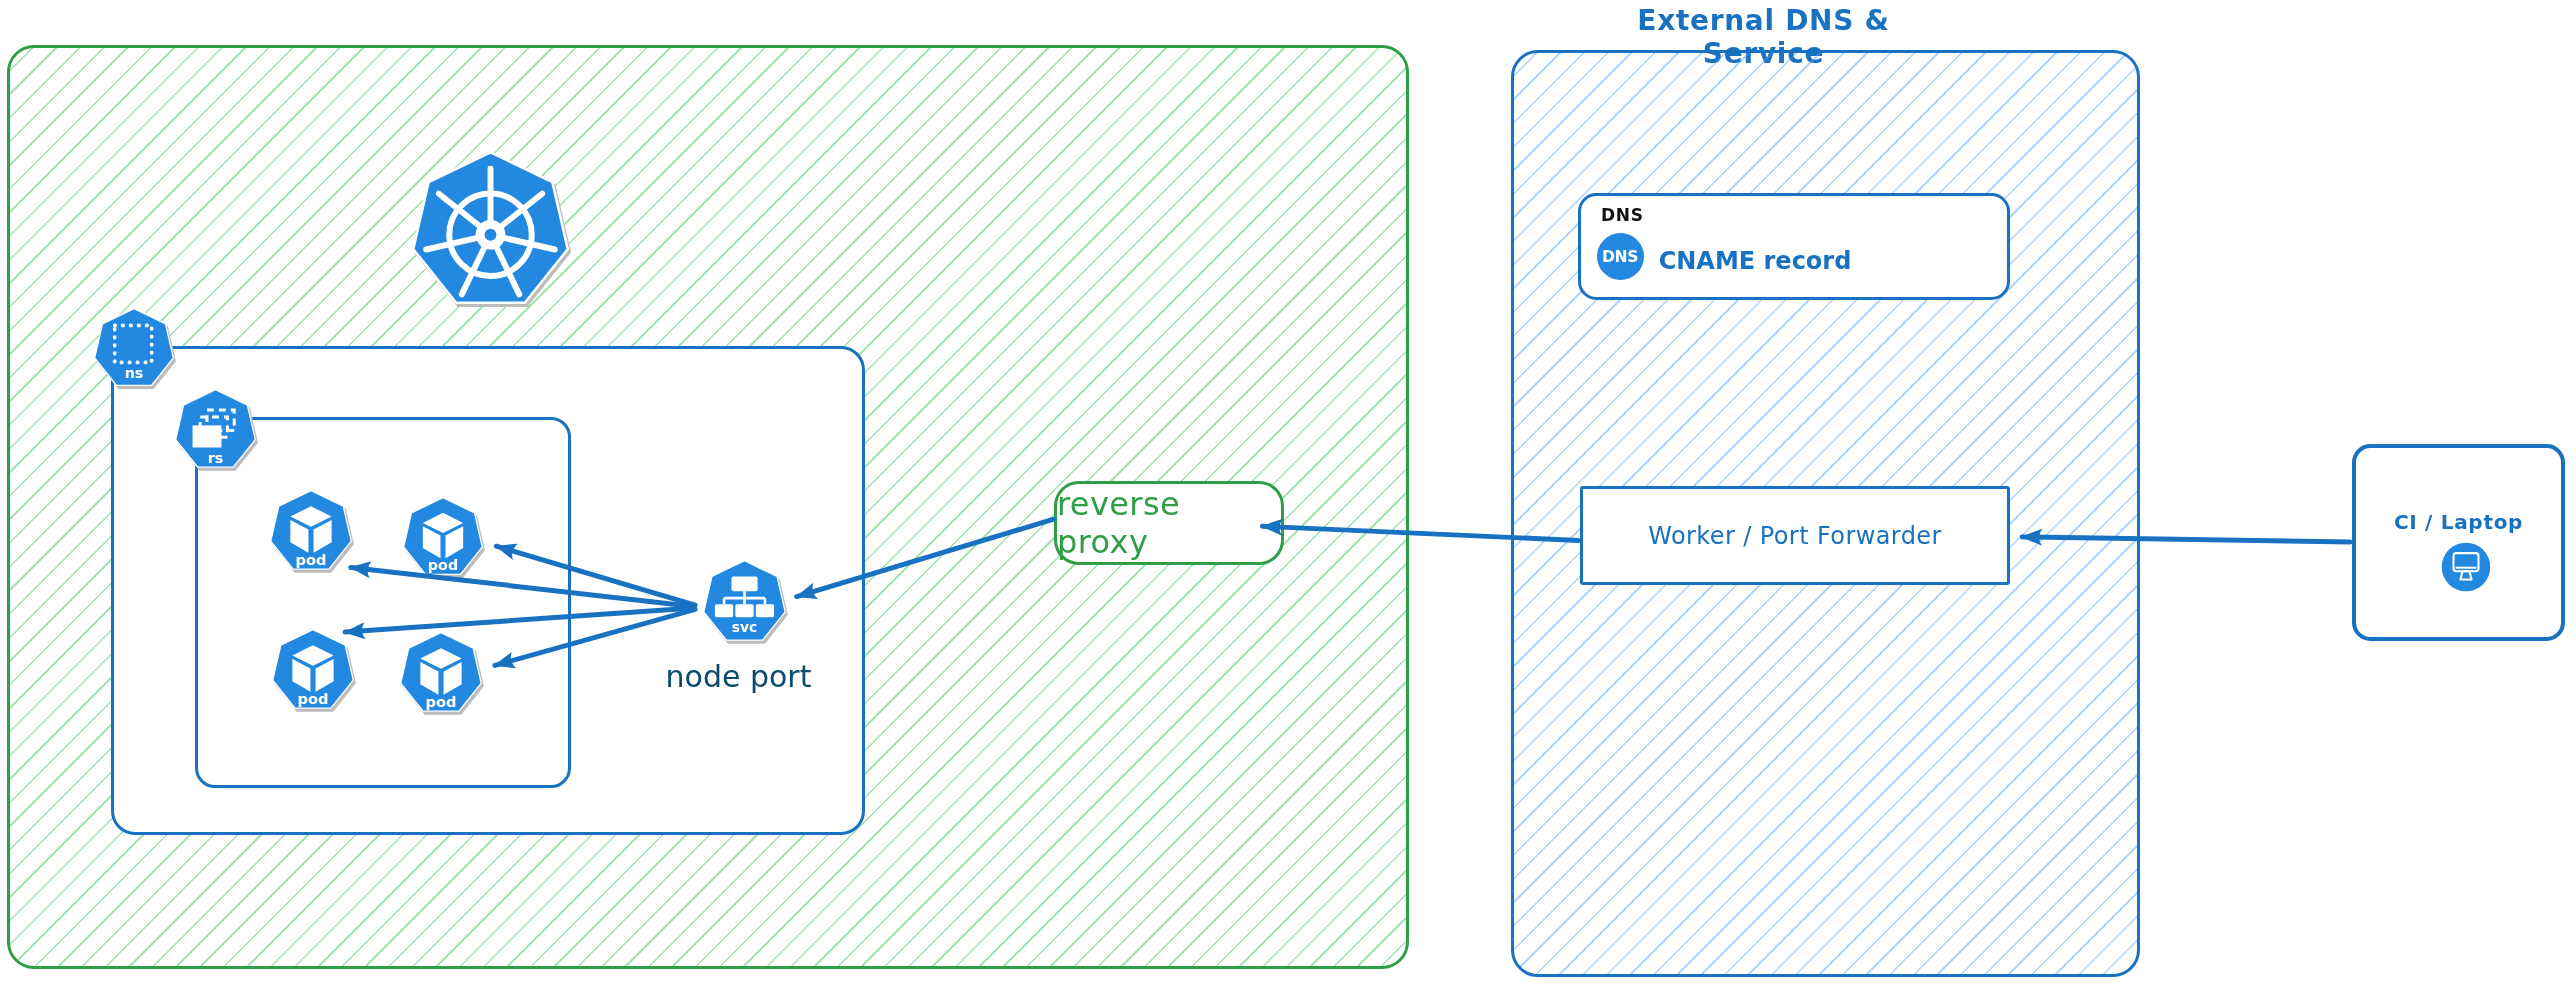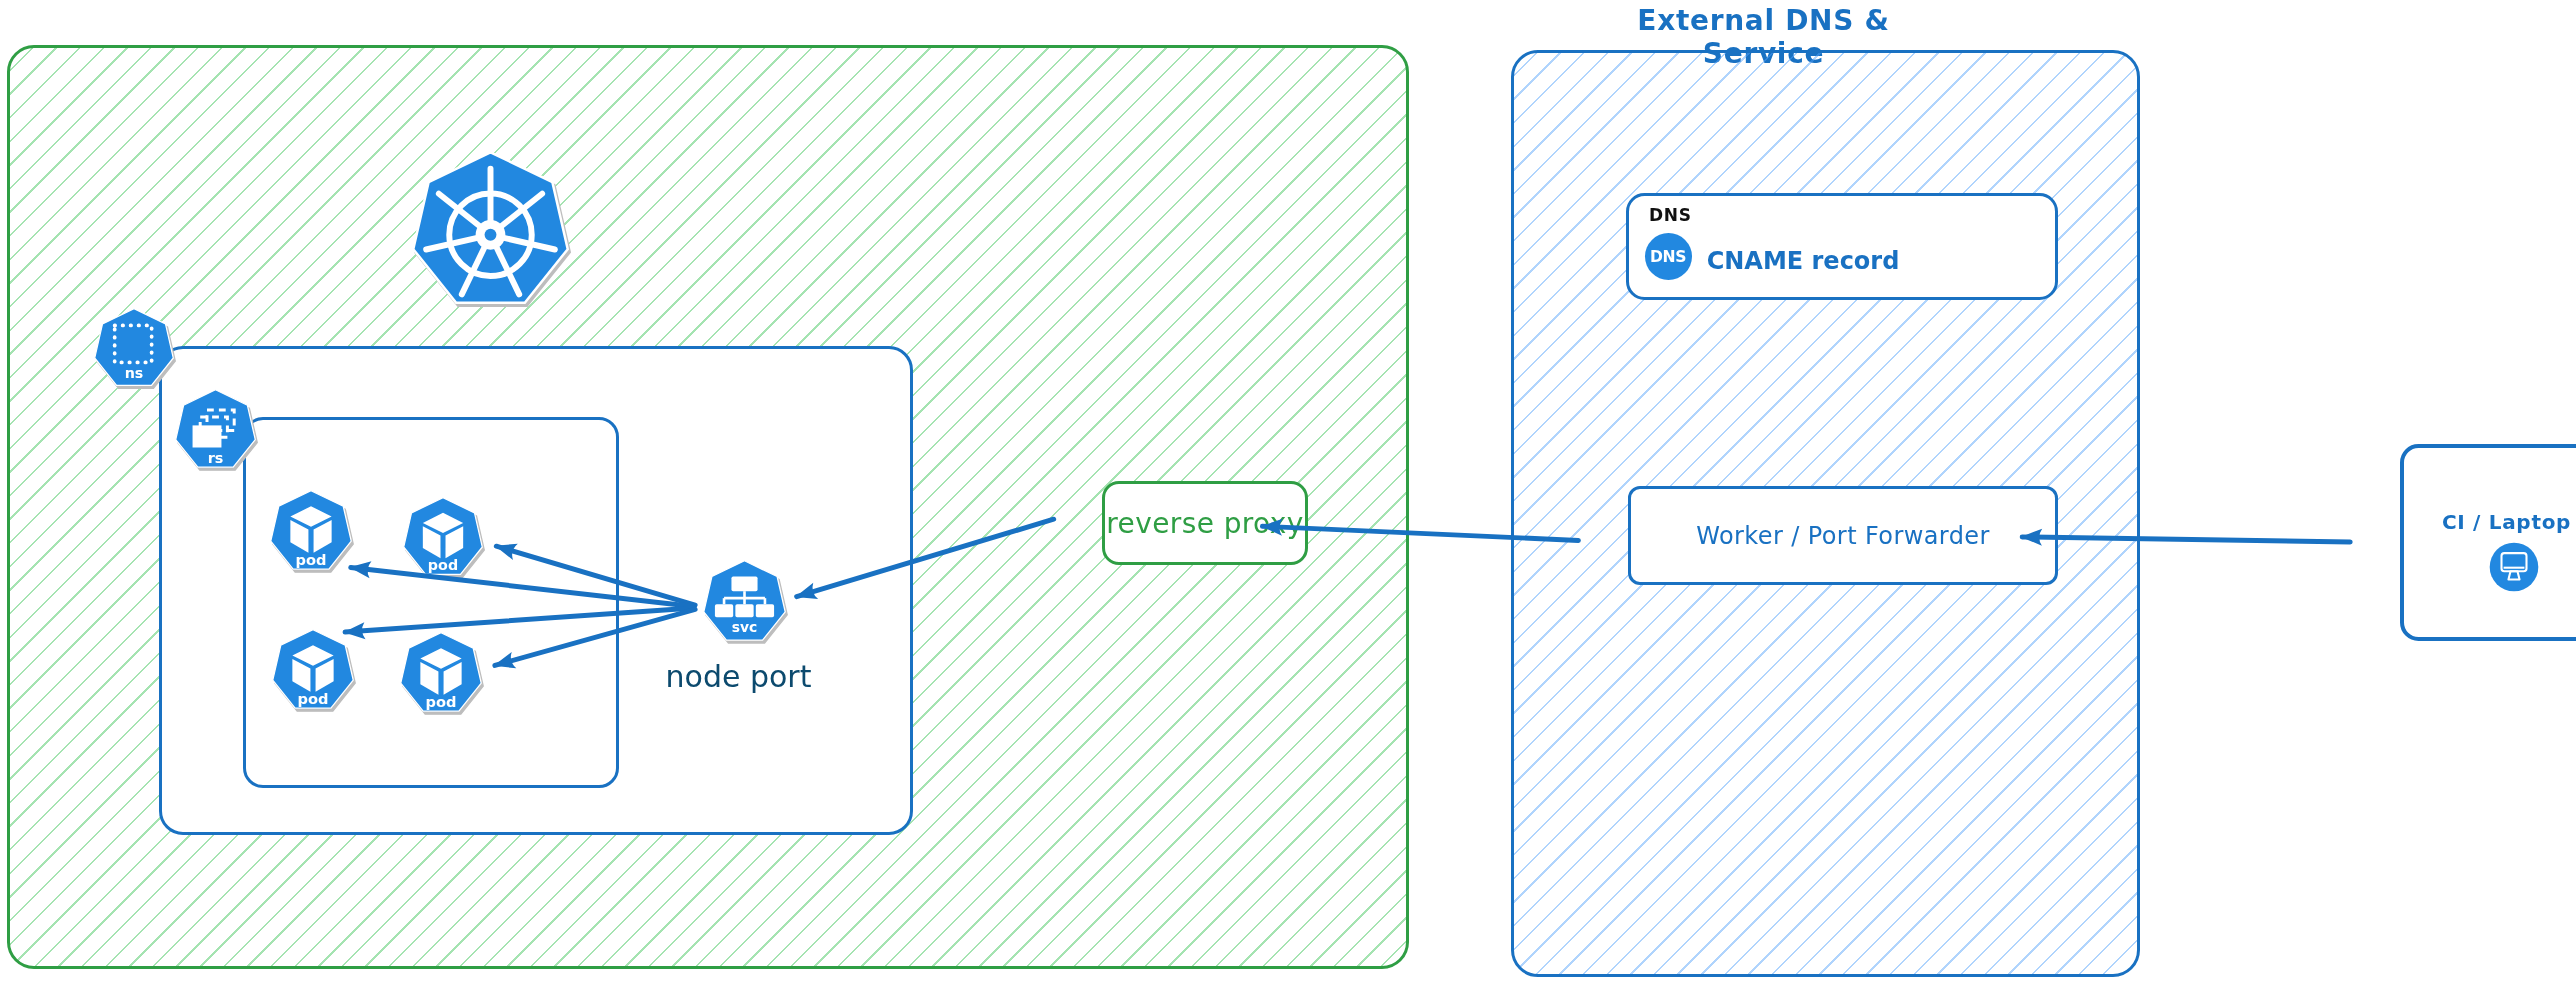--- a/index.html
+++ b/index.html
@@ -26,42 +26,42 @@
     box-sizing:border-box;
   }
   .group-title{
     text-align:center;font-size:30px;font-weight:600;letter-spacing:0.7px;
   }
   .vm-title{left:505px;top:1.4px;width:355px;color:#2f9e44;}
   .ext-title{left:1586px;top:4.3px;width:355px;color:#1971c2;font-size:28px;}
 
   
   .white-card{
-    background:#ffffff;box-sizing:border-box;margin-left:48px;
+    background:#ffffff;box-sizing:border-box;
   }
   .ns-box{left:111px;top:346px;width:754px;height:489px;border:3.6px solid #1971c2;border-radius:24px;}
   .rs-box{left:195px;top:417px;width:376px;height:371px;border:3.6px solid #1971c2;border-radius:20px;}
 
   .rproxy-box{
-    left:1054px;top:481px;width:206px;height:84px;
-    border:3.6px solid #2f9e44;border-radius:17px;
+    left:1054px;top:481px;width:230px;height:84px;
+    border:3.6px solid #2f9e44;border-radius:25px;
     display:flex;align-items:center;justify-content:center;
-    color:#2f9e44;font-size:28px;font-weight:500;letter-spacing:0.4px;
+    color:#2f9e44;font-size:32px;font-weight:500;letter-spacing:0.4px;
   }
   .dns-box{left:1578px;top:193px;width:432px;height:107px;border:3.6px solid #1971c2;border-radius:18.5px;}
   .dns-corner{left:20px;top:8.5px;font-size:17px;font-weight:700;color:#111;letter-spacing:0.7px;}
   .dns-badge{
     left:15.6px;top:37px;width:47px;height:47px;border-radius:50%;
     background:#2288e0;color:#fff;display:flex;align-items:center;justify-content:center;
     font-size:15.6px;font-weight:700;letter-spacing:-0.4px;
   }
   .cname-label{left:0;right:78px;top:51px;text-align:center;color:#1971c2;font-size:24px;font-weight:700;}
   .worker-box{
     left:1580px;top:486px;width:430px;height:99px;
-    border:3.6px solid #1971c2;border-radius:12px;
+    border:3.6px solid #1971c2;border-radius:3px;
     display:flex;align-items:center;justify-content:center;
     color:#1971c2;font-size:24px;font-weight:500;letter-spacing:0.4px;
   }
   .ci-box{left:2352px;top:444px;width:213px;height:197px;border:4.3px solid #1971c2;border-radius:18.5px;padding-left:14px;}
   .ci-label{left:0;top:62px;width:100%;text-align:center;color:#1971c2;font-size:20px;font-weight:600;letter-spacing:0.7px;}
 
   .nodeport-label{left:632px;top:659px;width:213px;text-align:center;color:#0c4a6e;font-size:30px;font-weight:500;}
 
   
   .icon{filter:drop-shadow(2.8px 3.6px 0 #bdbdbd);}

